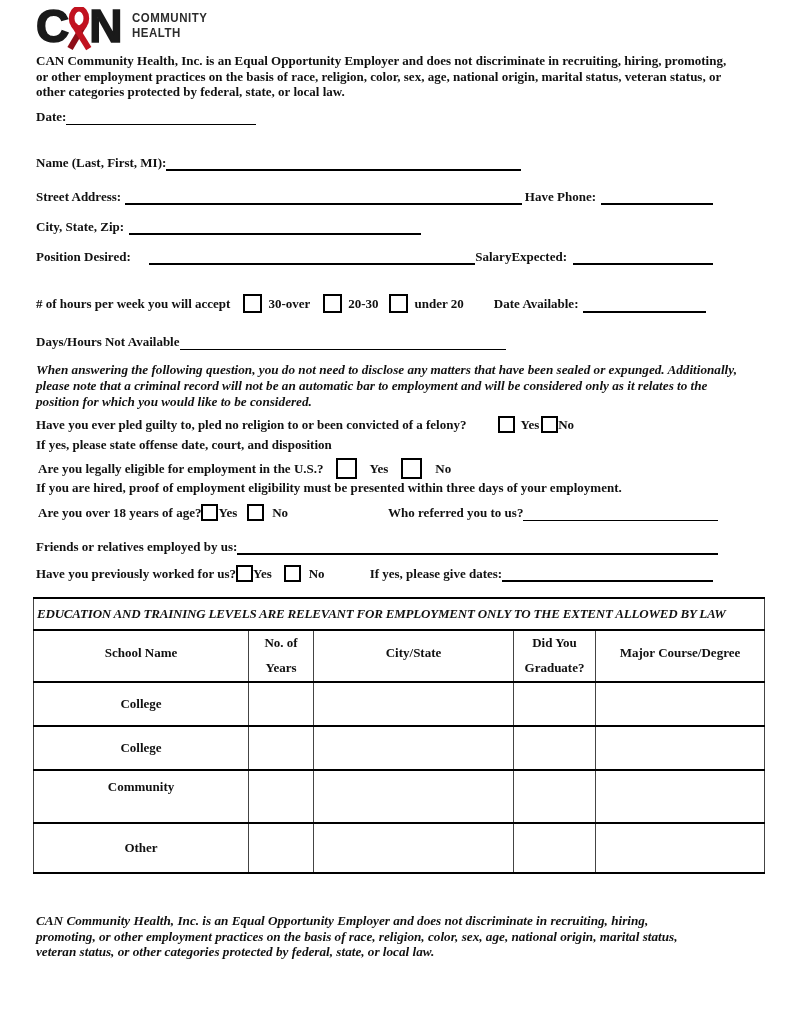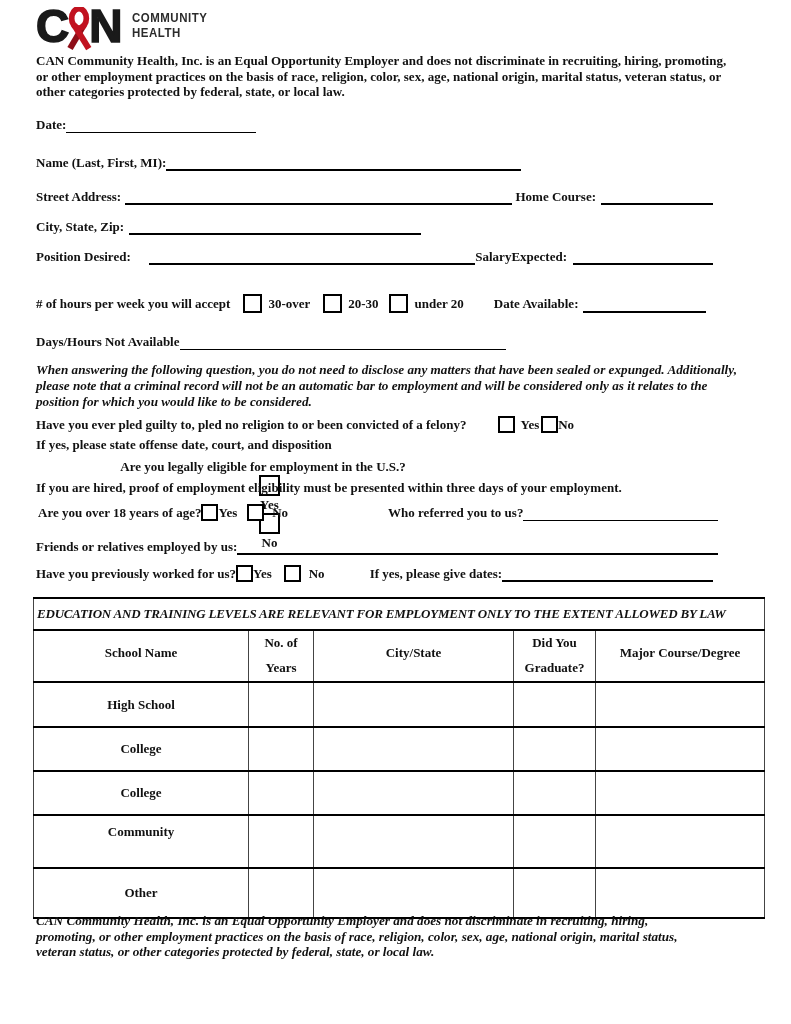--- a/index.html
+++ b/index.html
@@ -79,34 +79,34 @@
     </span>
     <span class="logo-letter">N</span>
     <div class="logo-text">
       <span>COMMUNITY</span><br>
       <span>HEALTH</span>
     </div>
   </div>
 
   <div class="para" style="left:36px; top:53px; width:702px;">CAN Community Health, Inc. is an Equal Opportunity Employer and does not discriminate in recruiting, hiring, promoting, or other employment practices on the basis of race, religion, color, sex, age, national origin, marital status, veteran status, or other categories protected by federal, state, or local law.</div>
 
-  <div class="line" style="left:36px; top:116px; width:220px;align-items:center;">
+  <div class="line" style="left:36px; top:108px; width:220px;align-items:center;">
     <span class="lbl">Date:</span>
     <span class="blank thin grow"></span>
   </div>
 
   <div class="line" style="left:36px; top:154px; width:485px;">
     <span class="lbl">Name (Last, First, MI):</span>
     <span class="blank grow"></span>
   </div>
 
   <div class="line" style="left:36px; top:188px; width:677px;">
     <span class="lbl" style="margin-right:4px;">Street Address:</span>
     <span class="blank grow"></span>
-    <span class="lbl" style="margin-left:3px;">Home Course:</span>
+    <span class="lbl" style="margin-left:3px;">Have Phone:</span>
     <span class="blank" style="width:112px; margin-left:5px;"></span>
   </div>
 
   <div class="line" style="left:36px; top:218px; width:385px;">
     <span class="lbl" style="margin-right:5px;">City, State, Zip:</span>
     <span class="blank grow"></span>
   </div>
 
   <div class="line" style="left:36px; top:248px; width:677px;">
     <span class="lbl" style="margin-right:18px;">Position Desired:</span>
@@ -138,21 +138,21 @@
     <span class="lbl">Have you ever pled guilty to, pled no religion to or been convicted of a felony?</span>
     <span class="cb" style="width:17px;height:17px;margin-left:32px;"></span>
     <span class="lbl" style="margin-left:5px;">Yes</span>
     <span class="cb" style="width:17px;height:17px;margin-left:2px;"></span>
     <span class="lbl">No</span>
   </div>
   <div class="line" style="left:36px; top:436px;">
     <span class="lbl">If yes, please state offense date, court, and disposition</span>
   </div>
 
-  <div class="line center" style="left:48px; top:458px; width:430px;flex-direction:column;">
+  <div class="line center" style="left:38px; top:458px; width:430px;">
     <span class="lbl">Are you legally eligible for employment in the U.S.?</span>
     <span class="cb" style="width:21px;height:21px;margin-left:12px;"></span>
     <span class="lbl" style="margin-left:13px;">Yes</span>
     <span class="cb" style="width:21px;height:21px;margin-left:13px;"></span>
     <span class="lbl" style="margin-left:13px;">No</span>
   </div>
   <div class="line" style="left:36px; top:479px;">
     <span class="lbl">If you are hired, proof of employment eligibility must be presented within three days of your employment.</span>
   </div>
 
@@ -199,27 +199,20 @@
         <span class="l1">No. of</span>
         <span class="l2">Years</span>
       </td>
       <td class="hdr-one">City/State</td>
       <td class="hdr-two">
         <span class="l1">Did You</span>
         <span class="l2">Graduate?</span>
       </td>
       <td class="hdr-one">Major Course/Degree</td>
     </tr>
-    <tr class="r1">
-      <td class="rowlabel">High School</td>
-      <td></td>
-      <td></td>
-      <td></td>
-      <td></td>
-    </tr>
     <tr class="r2">
       <td class="rowlabel">College</td>
       <td></td>
       <td></td>
       <td></td>
       <td></td>
     </tr>
     <tr class="r3">
       <td class="rowlabel">College</td>
       <td></td>

